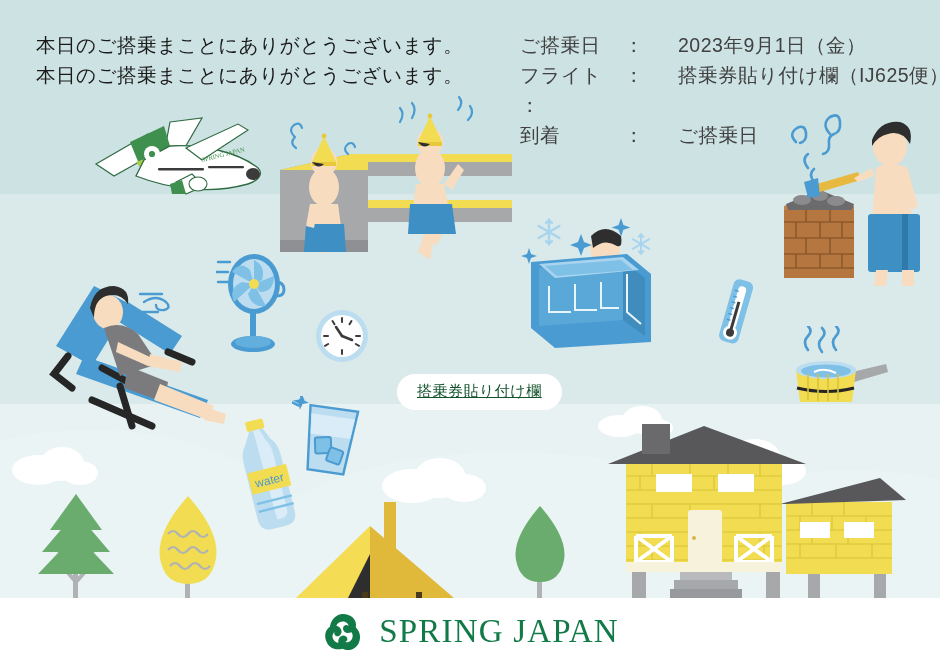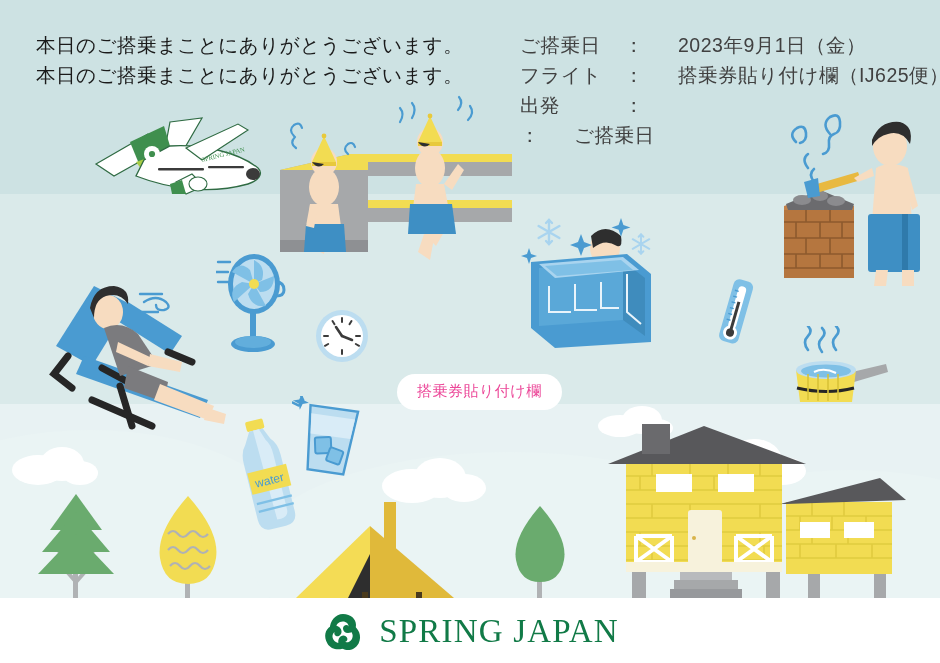--- a/index.html
+++ b/index.html
@@ -29,22 +29,22 @@
 
   .flight-info{position:absolute;left:520px;top:30px;color:#404040;
     font-size:19.5px;line-height:30px;letter-spacing:.5px;}
   .fi-row{display:flex;white-space:nowrap;}
   .fi-label{display:inline-block;width:104px;}
   .fi-colon{display:inline-block;width:22px;}
   .fi-value{display:inline-block;margin-left:32px;}
 
   
   .pass-slot{position:absolute;left:397px;top:374px;padding:8px 20px 9px;
-    background:#ffffff;border-radius:18px;font-size:15px;color:#ec4899;letter-spacing:.5px;
-    box-shadow:0 0 0 0 rgba(0,0,0,0);}
+    background:#ffffff;border-radius:18px;font-size:15px;color:#14532d;letter-spacing:.5px;
+    box-shadow:0 0 0 0 rgba(0,0,0,0);text-decoration:underline;}
 
   
   .logo-wrap{position:absolute;left:0;top:605px;width:940px;height:52px;
     display:flex;align-items:center;justify-content:center;gap:14px;}
   .logo-text{font-family:"Liberation Serif","DejaVu Serif",serif;
     font-size:33px;color:#117a47;letter-spacing:1.2px;font-weight:400;}
 
   svg{display:block;}
   .art{position:absolute;}
 </style>
@@ -100,24 +100,24 @@
       <span class="fi-label">ご搭乗日</span>
       <span class="fi-colon">：</span>
       <span class="fi-value">2023年9月1日（金）</span>
     </div>
     <div class="fi-row">
       <span class="fi-label">フライト</span>
       <span class="fi-colon">：</span>
       <span class="fi-value">搭乗券貼り付け欄（IJ625便）</span>
     </div>
     <div class="fi-row">
-      <span class="fi-label">出発</span>
       <span class="fi-colon">：</span>
     </div>
     <div class="fi-row">
+      <span class="fi-label">到着</span>
       <span class="fi-colon">：</span>
       <span class="fi-value">ご搭乗日</span>
     </div>
   </div>
 
   <svg class="art" style="left:52px;top:104px;" width="220" height="92" viewBox="0 0 220 92">
     <g>
 
       <path d="M118 18 L150 14 L128 52 L112 50 Z" fill="#ffffff" stroke="#2f6b43" stroke-width="1.2"></path>
 

